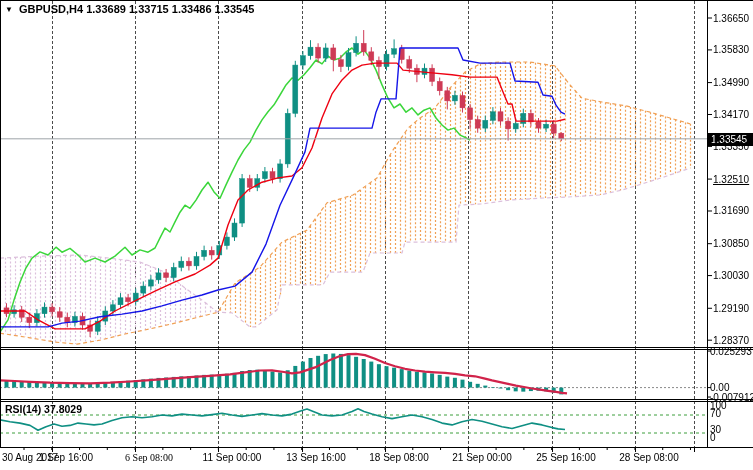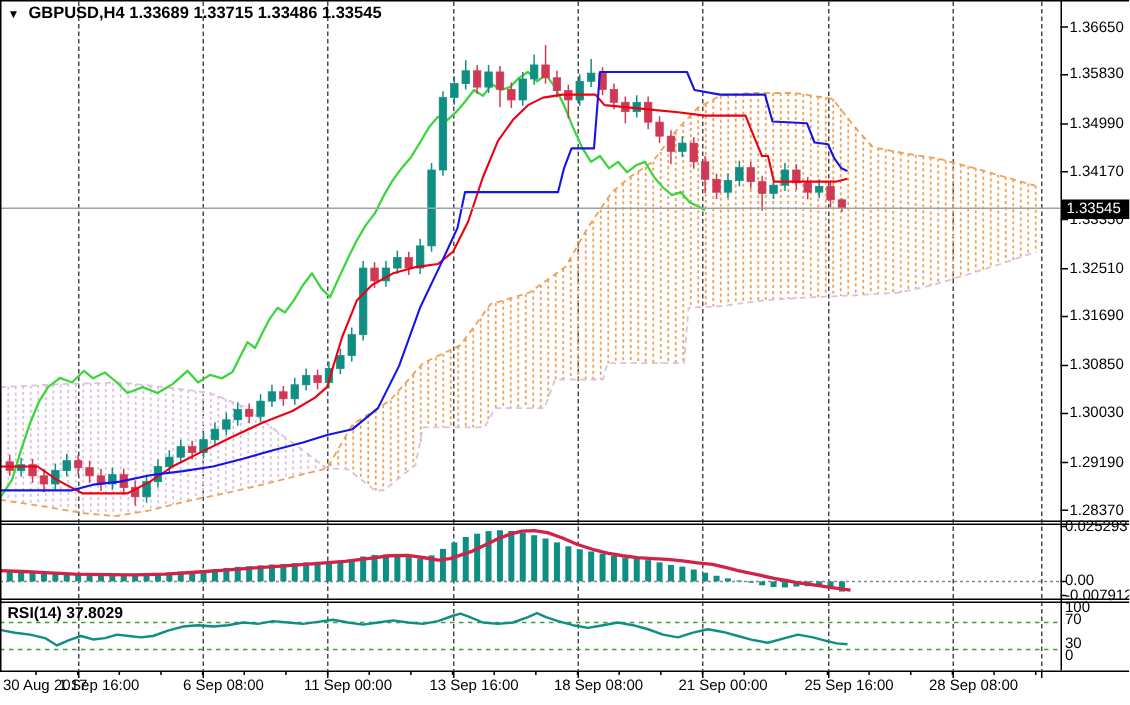--- a/index.html
+++ b/index.html
@@ -470,42 +470,42 @@
   <div id="rsi-label">RSI(14) 37.8029</div>
 
   <div id="price-tag">1.33545</div>
 
   <div id="price-axis">
       <span class="tick-lbl" style="left: 713px; top: 12.5px;">1.36650</span>
       <span class="tick-lbl" style="left: 713px; top: 44.4066px;">1.35830</span>
       <span class="tick-lbl" style="left: 713px; top: 77.0914px;">1.34990</span>
       <span class="tick-lbl" style="left: 713px; top: 108.998px;">1.34170</span>
       <span class="tick-lbl" style="left: 713px; top: 140.905px;">1.33350</span>
-      <span class="tick-lbl" style="left: 713px; top: 173.589px;">1.32510</span>
+      <span class="tick-lbl" style="left: 713px; top: 173.589px; text-decoration: underline;">1.32510</span>
       <span class="tick-lbl" style="left: 713px; top: 205.496px;">1.31690</span>
       <span class="tick-lbl" style="left: 713px; top: 238.181px;">1.30850</span>
       <span class="tick-lbl" style="left: 713px; top: 270.088px;">1.30030</span>
       <span class="tick-lbl" style="left: 713px; top: 302.772px;">1.29190</span>
       <span class="tick-lbl" style="left: 713px; top: 334.679px;">1.28370</span>
     </div>
   <div id="macd-axis">
       <span class="tick-lbl" style="left: 710px; top: 345.552px;">0.025293</span>
       <span class="tick-lbl" style="left: 710px; top: 382.1px;">0.00</span>
       <span class="tick-lbl" style="left: 710px; top: 391.533px;">-0.007912</span>
     </div>
   <div id="rsi-axis">
       <span class="tick-lbl" style="left: 710px; top: 400px;">100</span>
       <span class="tick-lbl" style="left: 710px; top: 408px;">70</span>
       <span class="tick-lbl" style="left: 710px; top: 424px;">30</span>
       <span class="tick-lbl" style="left: 710px; top: 432px;">0</span>
     </div>
   <div id="time-axis">
       <span class="time-lbl time-first" style="left: 2px;">30 Aug 2017</span>
       <span class="time-lbl" style="left: 66px;">1 Sep 16:00</span>
-      <span class="time-lbl" style="left: 149px;">6 Sep 08:00</span>
+      <span class="time-lbl" style="left: 149px; font-family: Liberation Serif, serif;">6 Sep 08:00</span>
       <span class="time-lbl" style="left: 232px;">11 Sep 00:00</span>
       <span class="time-lbl" style="left: 316px;">13 Sep 16:00</span>
       <span class="time-lbl" style="left: 399px;">18 Sep 08:00</span>
       <span class="time-lbl" style="left: 482px;">21 Sep 00:00</span>
       <span class="time-lbl" style="left: 566px;">25 Sep 16:00</span>
       <span class="time-lbl" style="left: 649px;">28 Sep 08:00</span>
     </div>
 </div>
 
 </body></html>

